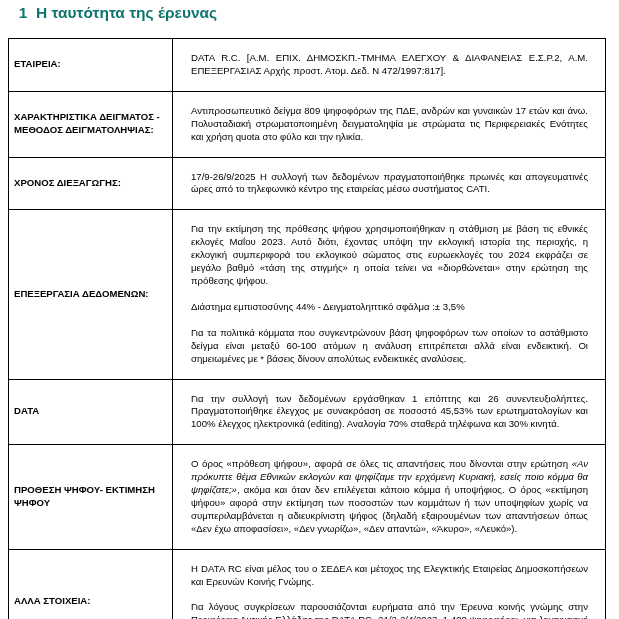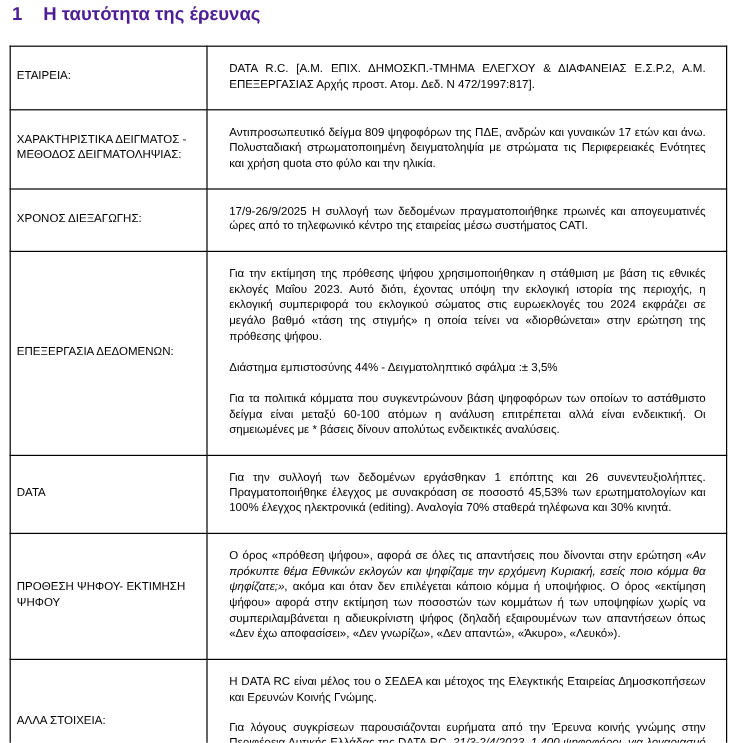--- a/index.html
+++ b/index.html
@@ -1,24 +1,24 @@
 <!DOCTYPE html>
 <html><head>
 <meta charset="utf-8">
 <style>
   html, body { margin: 0; padding: 0; background: #ffffff; }
   body { width: 619px; height: 619px; overflow: hidden; position: relative;
          font-family: "Liberation Sans", "DejaVu Sans", sans-serif; color: #000; }
   .heading { position: absolute; left: 10px; top: 4px; font-size: 15.5px; font-weight: bold;
-             color: #4c1d95; white-space: nowrap; }
+             color: #0f766e; white-space: nowrap; text-align: center; }
   .heading .num { display: inline-block; width: 26px; }
   table.survey { position: absolute; left: 8px; top: 38px; width: 598px; border-collapse: collapse;
                  table-layout: fixed; font-size: 9.6px; line-height: 12.9px; }
   table.survey td { border: 1px solid #000; vertical-align: middle; padding: 0 4px 0 5px; }
-  table.survey td.label { width: 154px; font-weight: normal; font-size: 9.6px; }
+  table.survey td.label { width: 154px; font-weight: bold; font-size: 9.6px; }
   table.survey td.value { text-align: justify; }
   td.value p { margin: 13px; }
   .it { font-style: italic; }
 </style>
 </head>
 <body>
 
 <div class="heading">
   <span class="num">1</span><span>Η ταυτότητα της έρευνας</span>
 </div>

